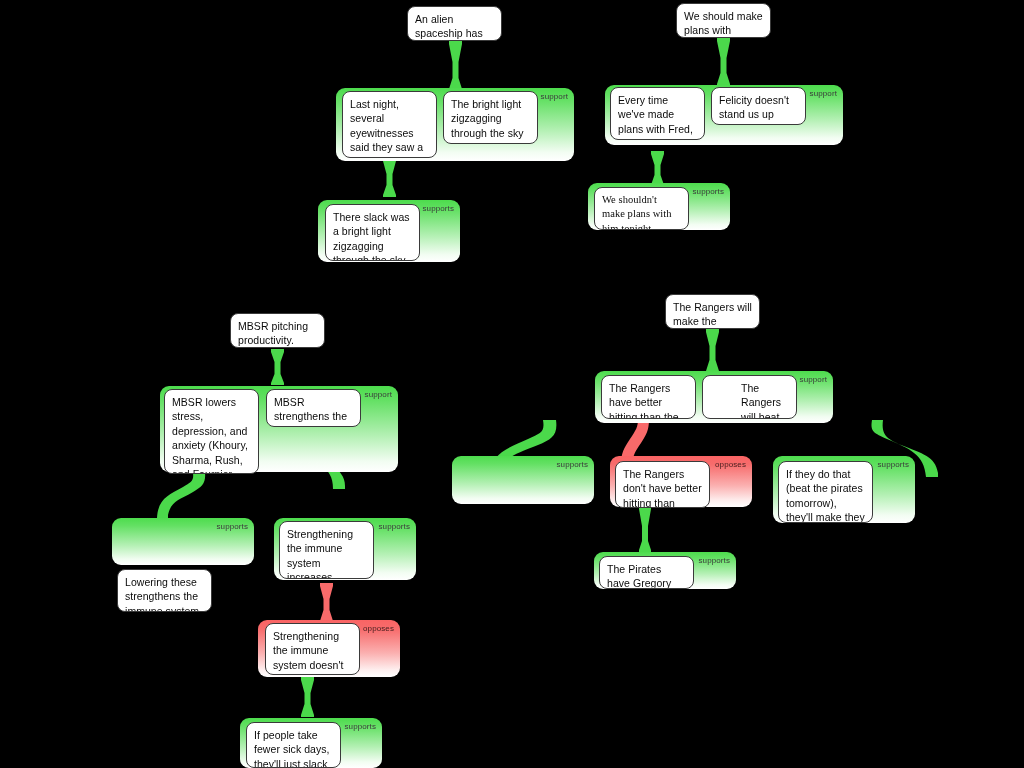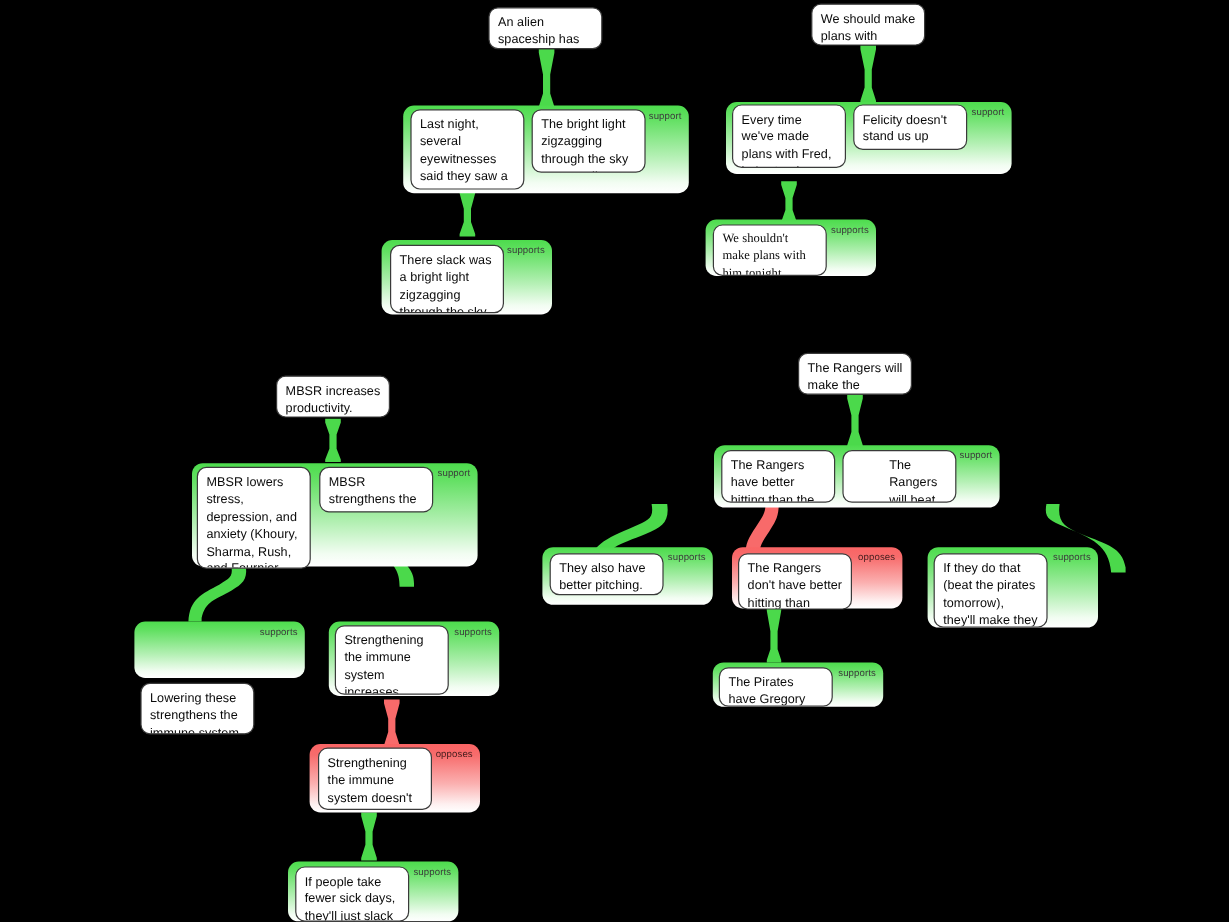--- a/index.html
+++ b/index.html
@@ -122,21 +122,21 @@
     <span class="rel-label">support</span>
   </div>
   <div class="card" style="left:610px;top:87px;width:95px;height:53px;">Every time we've made plans with Fred, he's stood us up.</div>
   <div class="card" style="left:711px;top:87px;width:95px;height:38px;">Felicity doesn't stand us up when we make plans.</div>
 
   <div class="panel support" style="left:588px;top:183px;width:142px;height:47px;">
     <span class="rel-label">supports</span>
   </div>
   <div class="card" style="left:594px;top:187px;width:95px;height:43px;font-family:Liberation Serif, serif;">We shouldn't make plans with him tonight.</div>
 
-  <div class="card root" style="left:230px;top:313px;width:95px;height:35px;">MBSR increases productivity.</div>
+  <div class="card root" style="left:230px;top:313px;width:95px;height:35px;">MBSR pitching productivity.</div>
 
   <div class="panel support" style="left:160px;top:386px;width:238px;height:86px;">
     <span class="rel-label">support</span>
   </div>
   <div class="card" style="left:164px;top:389px;width:95px;height:85px;">MBSR lowers stress, depression, and anxiety (Khoury, Sharma, Rush, and Fournier, 2015).</div>
   <div class="card" style="left:266px;top:389px;width:95px;height:38px;">MBSR strengthens the immune system.</div>
 
   <div class="panel support" style="left:112px;top:518px;width:142px;height:47px;">
     <span class="rel-label">supports</span>
   </div>
@@ -161,21 +161,20 @@
 
   <div class="panel support" style="left:595px;top:371px;width:238px;height:52px;">
     <span class="rel-label">support</span>
   </div>
   <div class="card" style="left:601px;top:375px;width:95px;height:44px;">The Rangers have better hitting than the Pirates.</div>
   <div class="card" style="left:702px;top:375px;width:95px;height:44px;padding-left:38px;">The Rangers will beat the pirates tomorrow.</div>
 
   <div class="panel support" style="left:452px;top:456px;width:142px;height:48px;">
     <span class="rel-label">supports</span>
   </div>
-  <div class="card" style="left:458px;top:461px;width:95px;height:35px;">They also have better pitching.</div>
 
   <div class="panel oppose" style="left:610px;top:456px;width:142px;height:51px;">
     <span class="rel-label">opposes</span>
   </div>
   <div class="card" style="left:615px;top:461px;width:95px;height:47px;">The Rangers don't have better hitting than Pirates.</div>
 
   <div class="panel support" style="left:773px;top:456px;width:142px;height:67px;">
     <span class="rel-label">supports</span>
   </div>
   <div class="card" style="left:778px;top:461px;width:95px;height:62px;">If they do that (beat the pirates tomorrow), they'll make they playoffs.</div>

